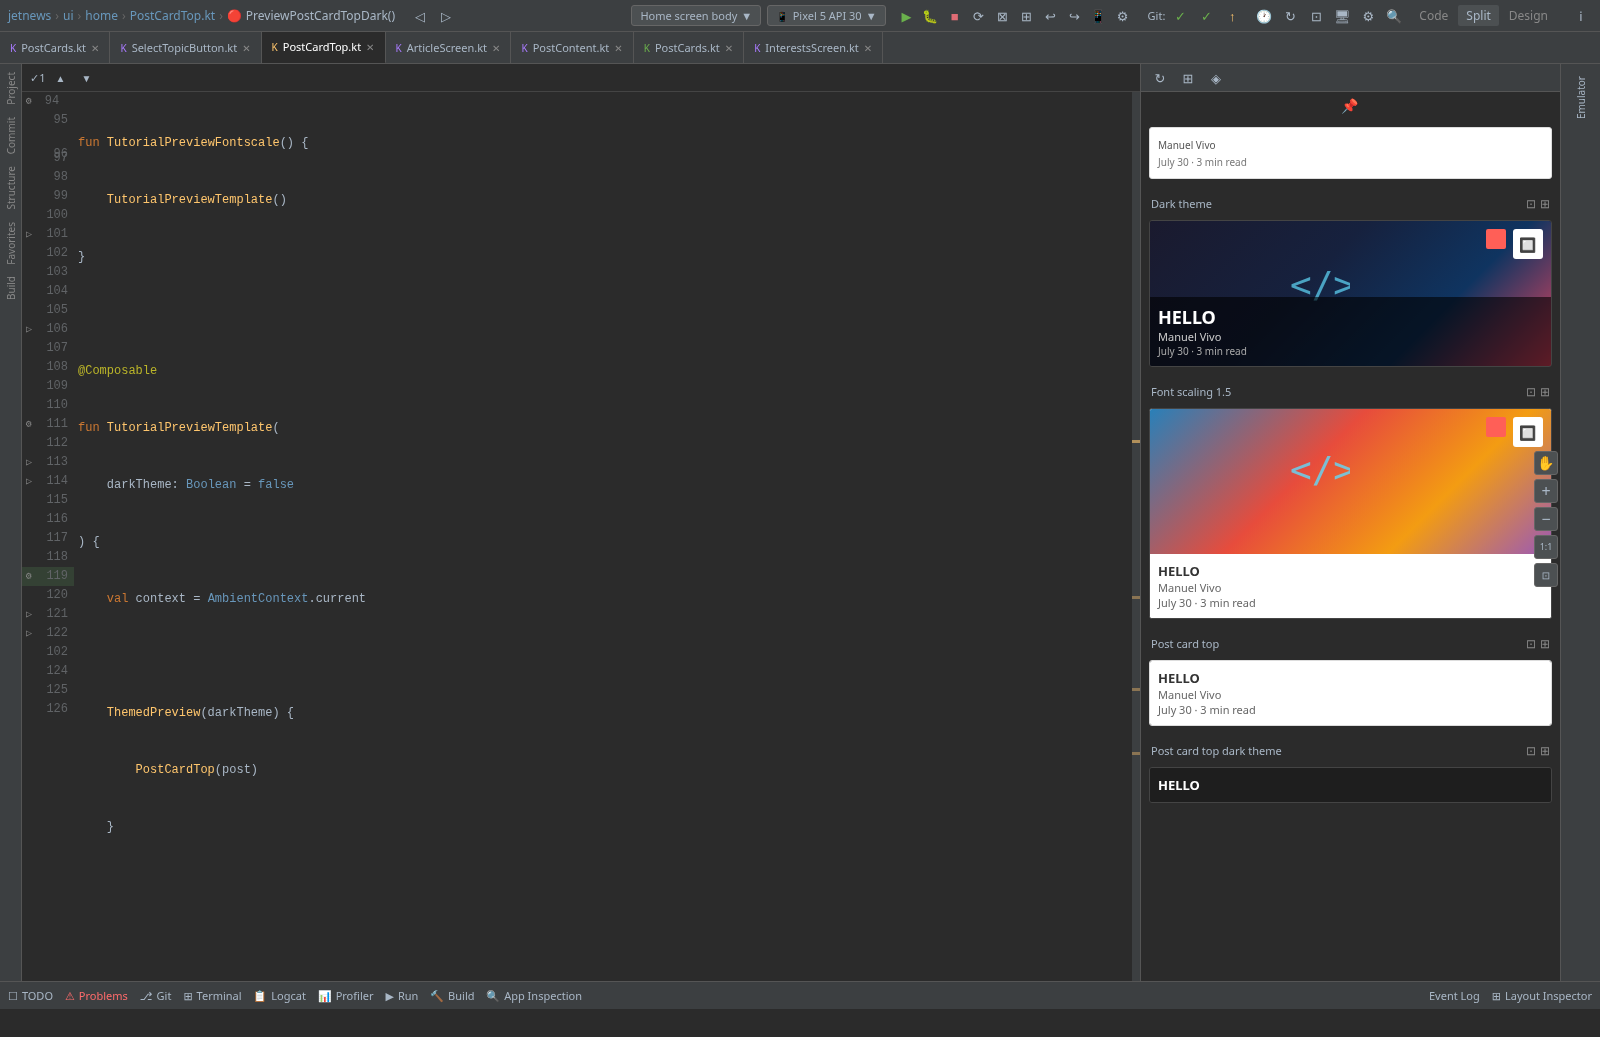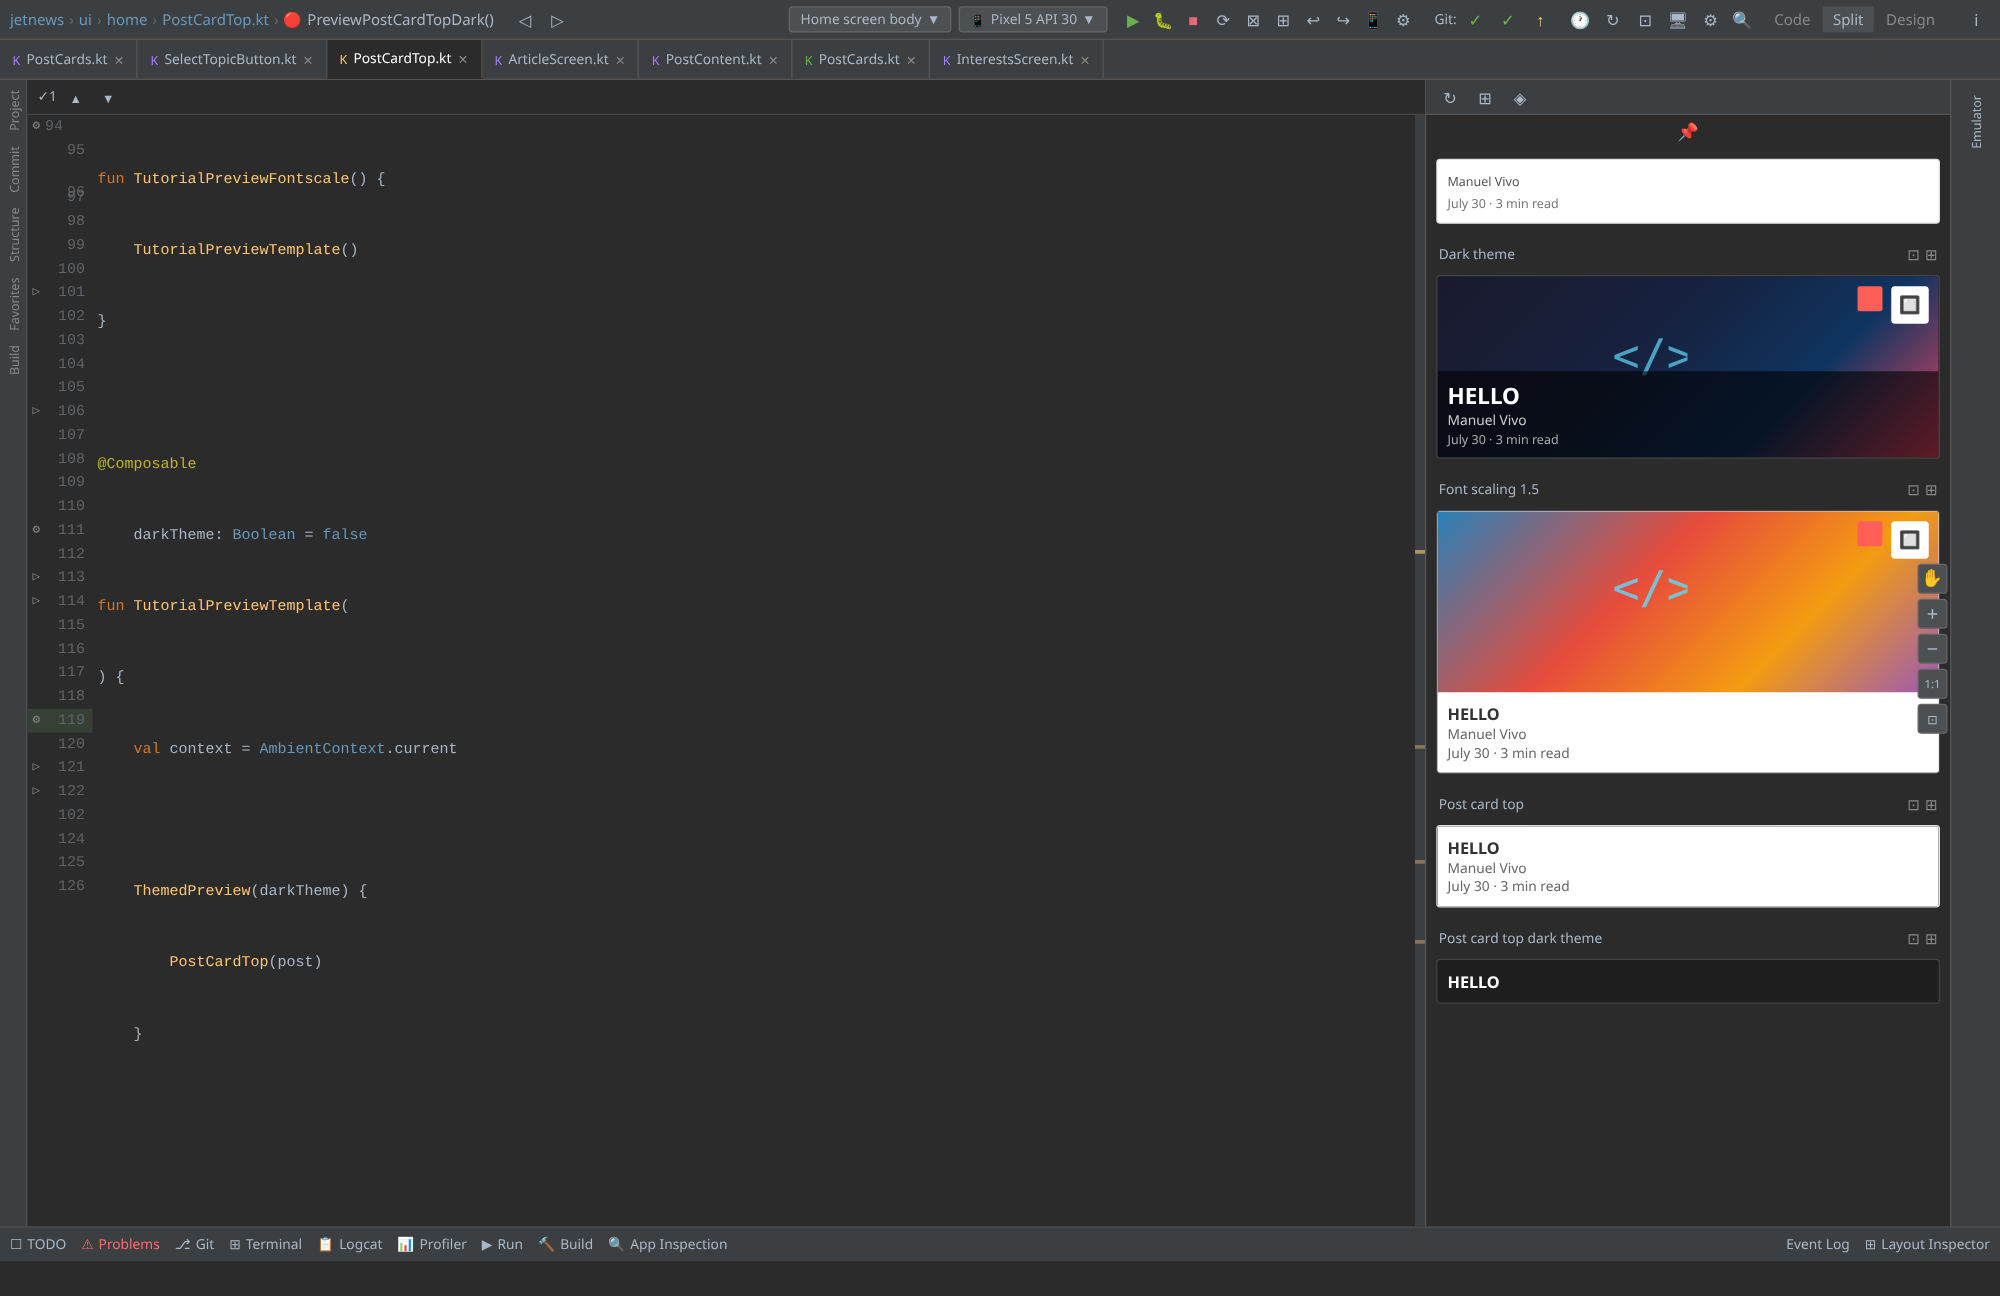--- a/index.html
+++ b/index.html
@@ -492,21 +492,21 @@
       <div class="tb-icon" style="font-size:10px;">▲</div>
       <div class="tb-icon" style="font-size:10px;">▼</div>
     </div>
 
     <div class="code-area">
 
       <div style="display:flex; flex-direction:column; font-family:'Consolas','Courier New',monospace; font-size:12px; line-height:19px; user-select:none;">
 
         <div style="display:flex; height:19px; align-items:center;">
           <span style="width:14px; color:#888; font-size:10px; text-align:center; cursor:pointer;">⚙</span>
-          <span style="width:38px; color:#606366; text-align:left; padding-right:6px;">94</span>
+          <span style="width:38px; color:#606366; text-align:center; padding-right:6px;">94</span>
         </div>
         <div style="display:flex; height:19px; align-items:center;">
           <span style="width:14px;"></span>
           <span style="width:38px; color:#606366; text-align:right; padding-right:6px;">95</span>
         </div>
         <div style="display:flex; height:19px; align-items:center;">
           <span style="width:14px;"></span>
           <span style="width:38px; color:#606366; text-align:right; padding-right:6px;margin-top:30px;">96</span>
         </div>
         <div style="display:flex; height:19px; align-items:center;">
@@ -630,22 +630,22 @@
           <span style="width:38px; color:#606366; text-align:right; padding-right:6px;">126</span>
         </div>
       </div>
 
       <div class="code-content" style="overflow:hidden; position:relative;">
         <span class="line"><span class="keyword">fun </span><span class="function-name">TutorialPreviewFontscale</span><span class="param">() {</span></span>
         <span class="line"><span class="function-name">    TutorialPreviewTemplate</span><span class="param">()</span></span>
         <span class="line"><span class="param">}</span></span>
         <span class="line"></span>
         <span class="line"><span class="annotation">@Composable</span></span>
+        <span class="line"><span class="keyword">fun </span><span class="function-name">TutorialPreviewTemplate</span><span class="param">(</span></span>
         <span class="line"><span class="param">    darkTheme: </span><span class="type">Boolean</span><span class="param"> = </span><span class="value">false</span></span>
-        <span class="line"><span class="keyword">fun </span><span class="function-name">TutorialPreviewTemplate</span><span class="param">(</span></span>
         <span class="line"><span class="param">) {</span></span>
         <span class="line"><span class="keyword">    val </span><span class="param">context = </span><span class="type">AmbientContext</span><span class="param">.current</span></span>
         <span class="line"></span>
         <span class="line"><span class="function-name">    ThemedPreview</span><span class="param">(darkTheme) {</span></span>
         <span class="line"><span class="function-name">        PostCardTop</span><span class="param">(post)</span></span>
         <span class="line"><span class="param">    }</span></span>
         
         
         
         

